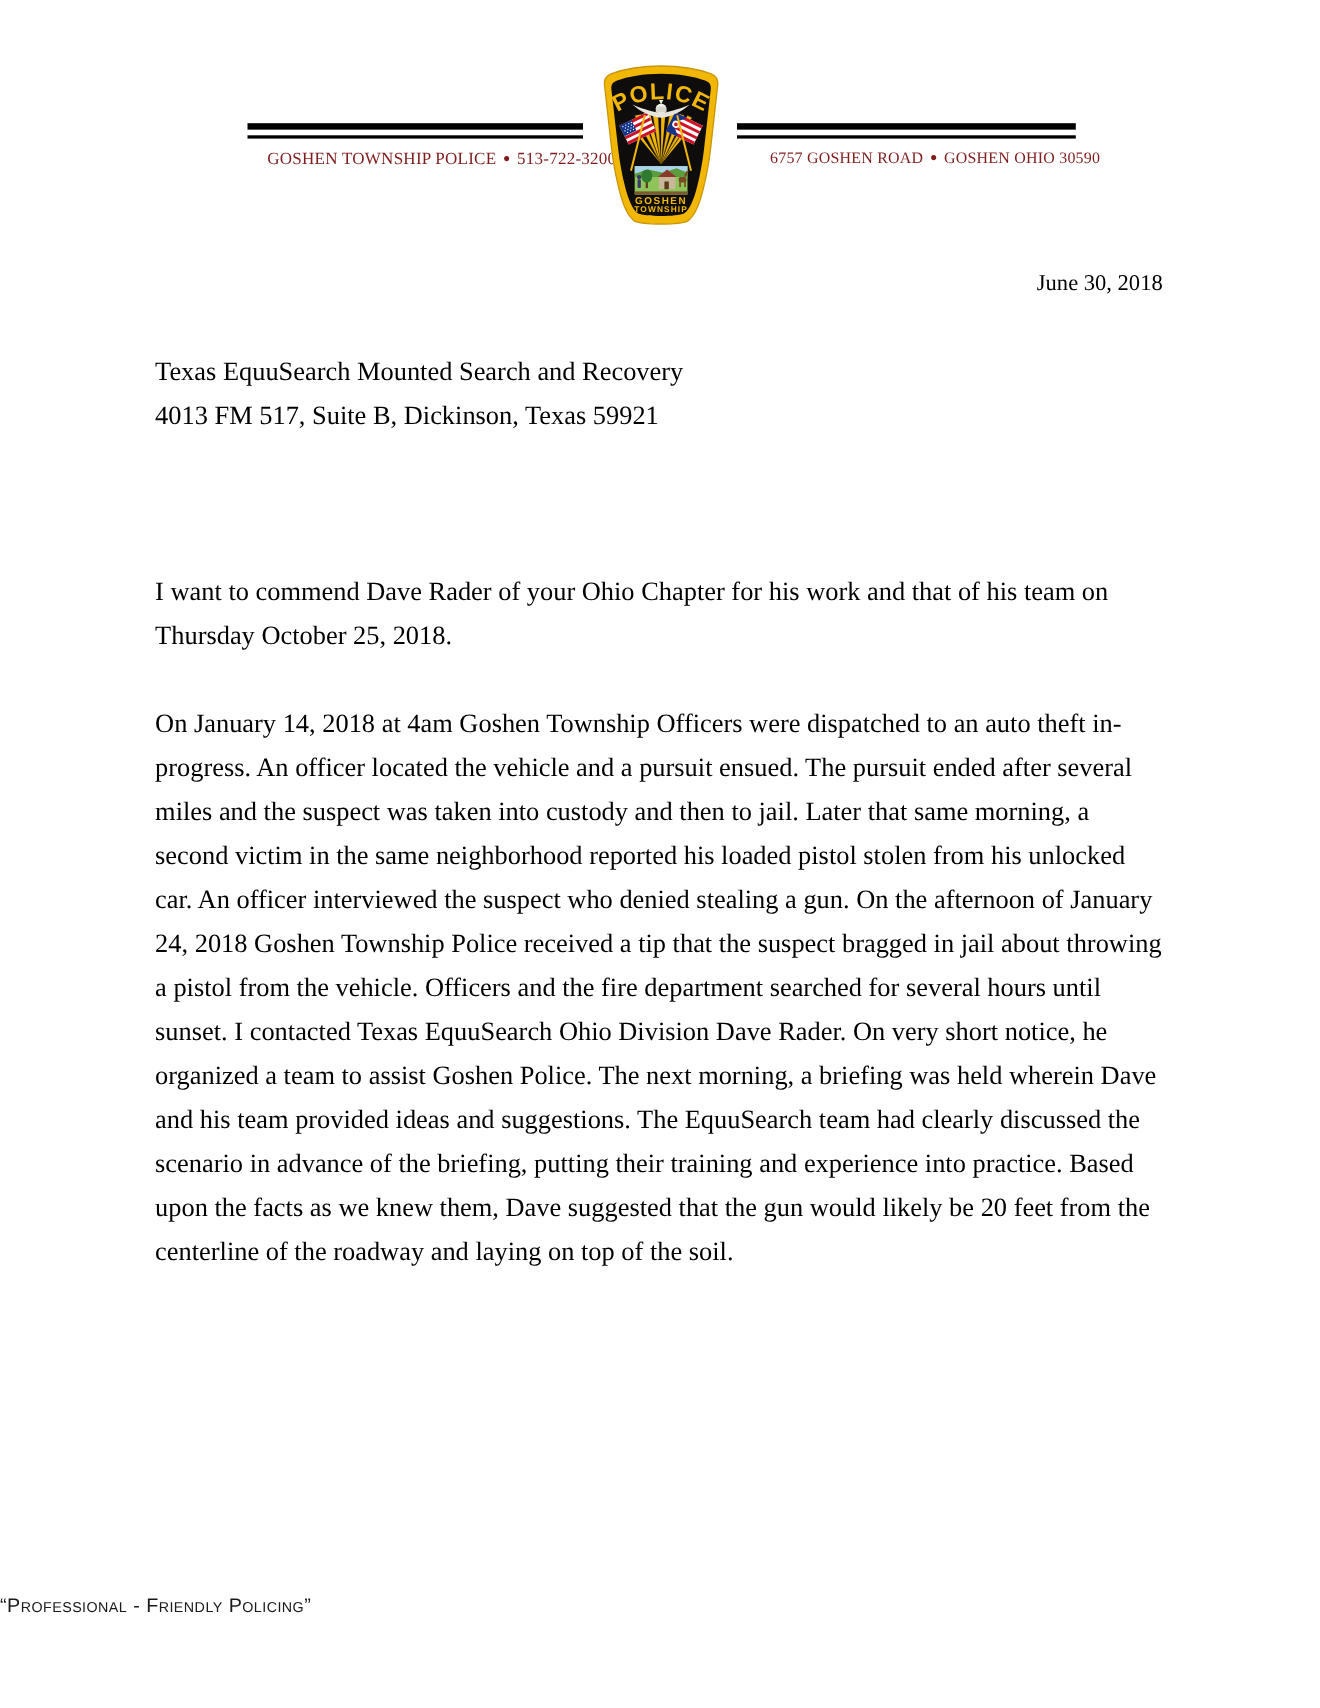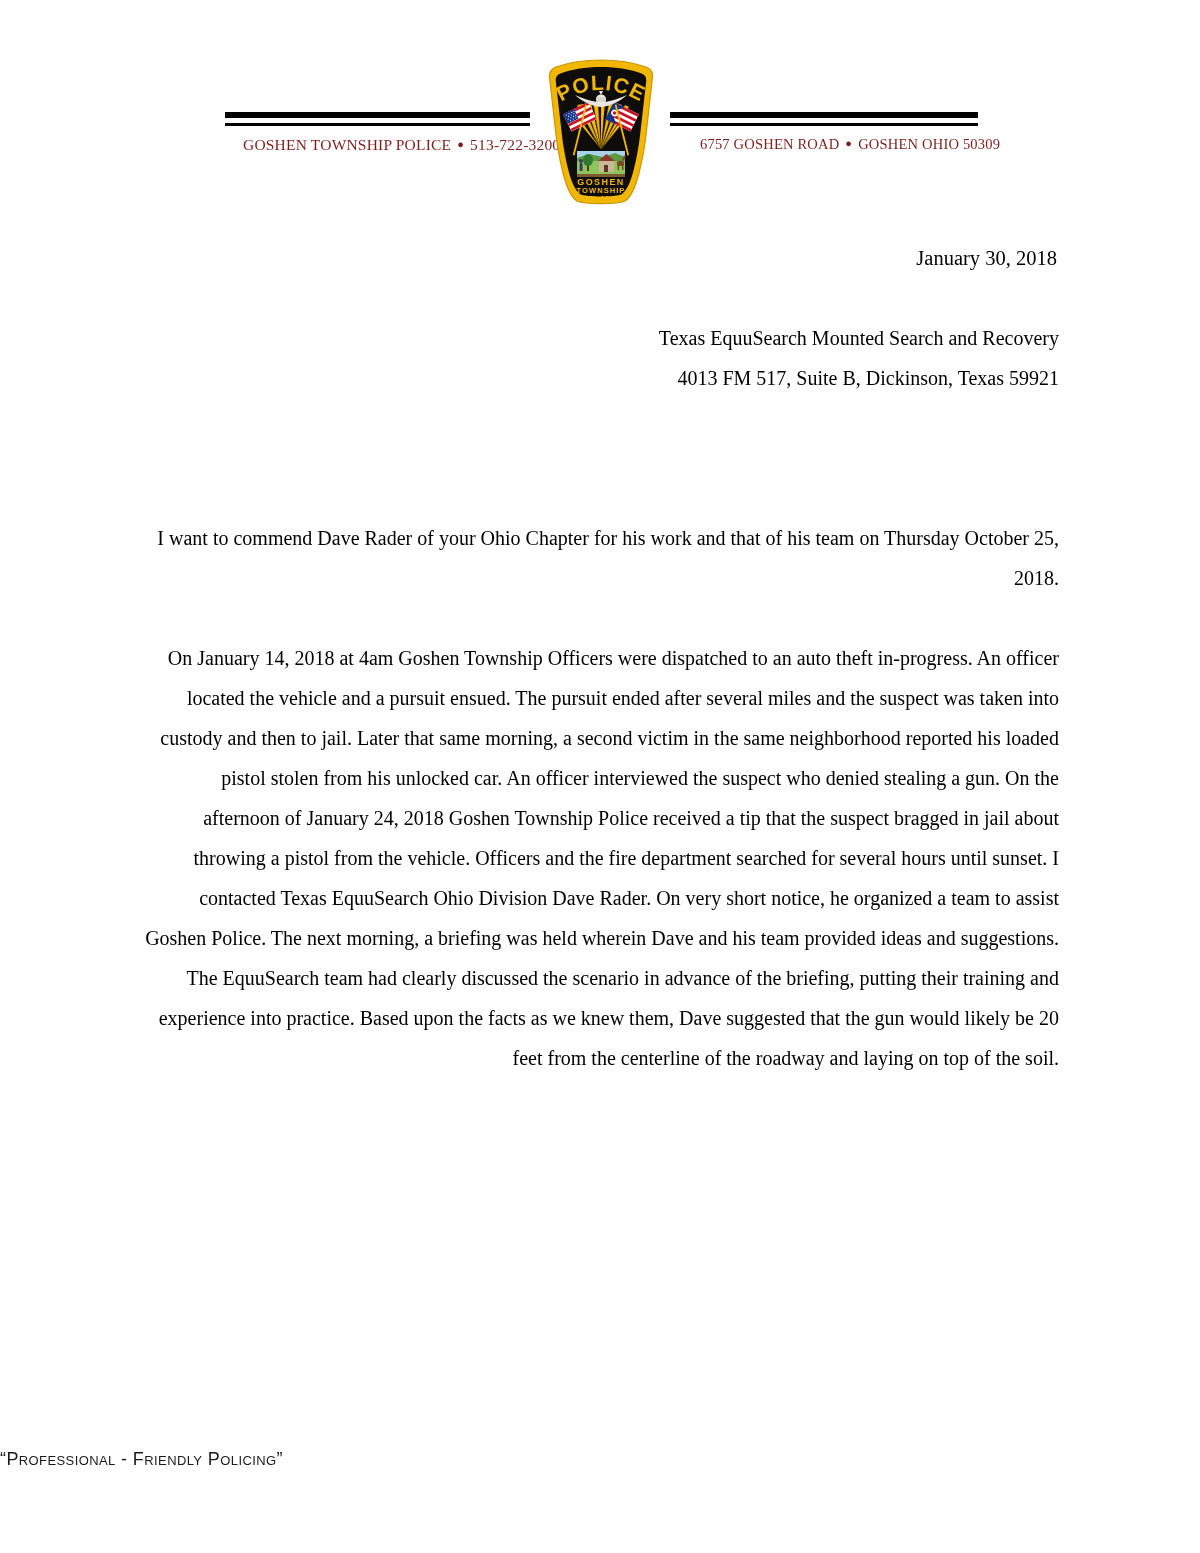--- a/index.html
+++ b/index.html
@@ -93,26 +93,25 @@
     margin: 0 0 0 0;
     padding-right: 2px;
   }
   .spacer-1 { height: 40px; }
   .spacer-2 { height: 40px; }
   .addr-block { margin: 0; }
   .addr-line,
   .attn-line,
   .salutation,
   .para-line {
-    font-size: 20px;
+    font-size: 24px;
     line-height: 40px;
     margin: 0;
     white-space: nowrap;
     color: #000000;
-    text-align: right;
   }
   .para-line { white-space: normal; }
 
   
   .footer {
     position: absolute;
     left: 0;
     bottom: 83px;
     width: 1200px;
   }
@@ -137,21 +136,21 @@
   </div>
 
   <div class="rule-group right">
     <div class="rule-thick"></div>
     <div class="rule-gap"></div>
     <div class="rule-thin"></div>
   </div>
 
   <div class="lh-text left"><span>GOSHEN TOWNSHIP POLICE</span><span class="lh-dot">●</span><span>513-722-3200</span></div>
 
-  <div class="lh-text right"><span>6757 GOSHEN ROAD</span><span class="lh-dot">●</span><span>GOSHEN OHIO 50309</span></div>
+  <div class="lh-text right"><span>6757 GOSHEN ROAD</span><span class="lh-dot">●</span><span>GOSHEN OHIO 30590</span></div>
 
   <div class="badge-wrap">
     <svg width="128" height="148" viewBox="0 0 128 148" xmlns="http://www.w3.org/2000/svg">
       <defs>
         <clipPath id="shieldClip">
           <path d="M64 3
                    C 46 3 30 6 19 10
                    C 14 12 12 15 12.5 20
                    L 19 78
                    C 20.5 92 23 104 26 116
@@ -294,21 +293,21 @@
         <text x="64" y="128" font-family="Liberation Sans, DejaVu Sans, sans-serif" font-size="9" font-weight="bold" fill="#F2B705" text-anchor="middle" letter-spacing="1.4">GOSHEN</text>
         <text x="64" y="136" font-family="Liberation Sans, DejaVu Sans, sans-serif" font-size="7.6" font-weight="bold" fill="#F2B705" text-anchor="middle" letter-spacing="1">TOWNSHIP</text>
         <text x="64" y="144" font-family="Liberation Sans, DejaVu Sans, sans-serif" font-size="6.4" font-weight="bold" fill="#F2B705" text-anchor="middle" letter-spacing="0.8">Est. 1819</text>
       </g>
     </svg>
   </div>
 </div>
 
 <div class="letter">
 
-  <p class="date-line">January 30, 2018</p>
+  <p class="date-line">June 30, 2018</p>
 
   <div class="spacer-1"></div>
 
   <div class="addr-block">
     <p class="addr-line">Texas EquuSearch Mounted Search and Recovery</p>
     <p class="addr-line">4013 FM 517, Suite B, Dickinson, Texas 59921</p>
   </div>
 
   <div class="spacer-2"></div>
 

